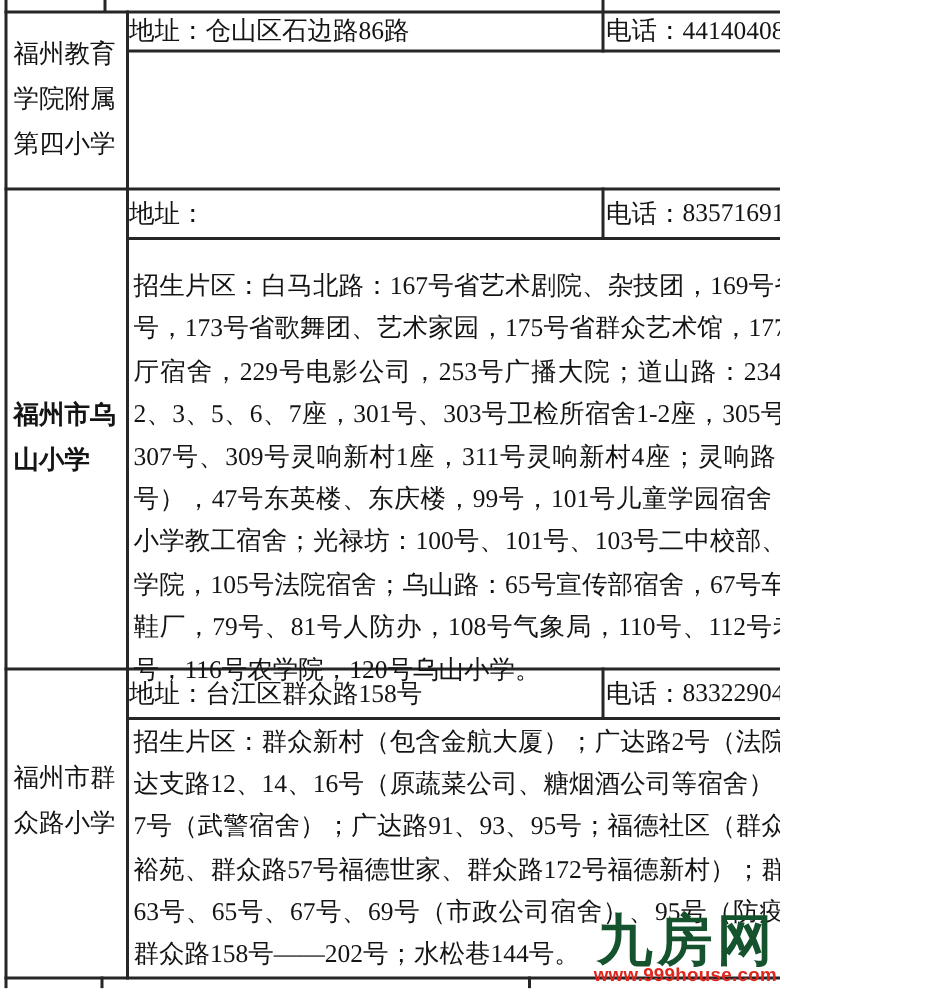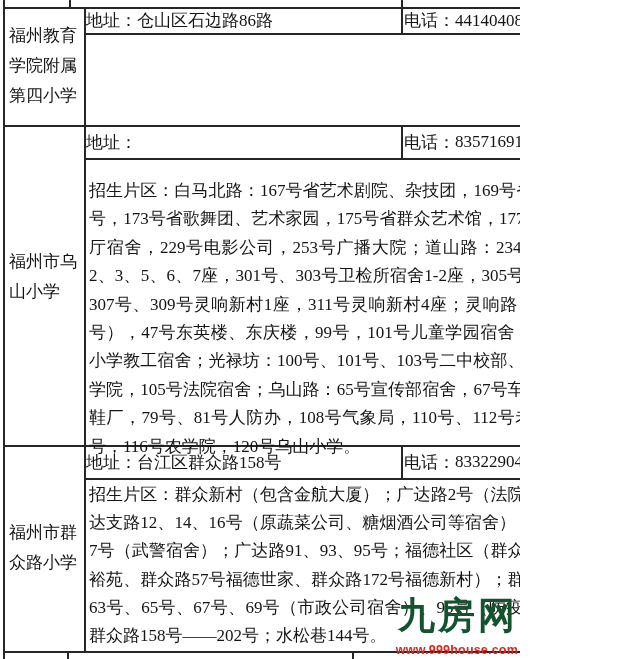--- a/index.html
+++ b/index.html
@@ -32,38 +32,37 @@
     font-size:17px;white-space:nowrap;
   }
   .zone-cell{
     position:absolute;left:89px;width:521px;
     font-size:17px;word-break:break-all;text-align:justify;
   }
   .zone-1{top:36px;height:88px;line-height:23px;}
   .zone-2{top:177px;height:283px;line-height:28.4px;font-family:Liberation Serif, serif;}
   .zone-3{top:481px;height:168px;line-height:28.2px;}
   .name-1{top:9px;height:114px;}
-  .name-2{top:119px;height:316px;}
-  .name-3{top:447px;height:202px;}
+  .name-2{top:134px;height:316px;font-weight:bold;}
+  .name-3{top:433px;height:202px;}
   .ap-row-1{top:9px;height:23px;}
   .ap-row-2{top:127px;height:30px;}
   .ap-row-3{top:447px;height:30px;}
   .watermark{
     position:absolute;right:2px;bottom:2px;
     text-align:right;
     font-family:"Liberation Sans","DejaVu Sans",sans-serif;
   }
   .wm-logo{
     font-size:37px;font-weight:700;line-height:34px;
     letter-spacing:3px;white-space:nowrap;
   }
   .wm-url{
     font-size:12.5px;font-weight:700;line-height:13px;
     letter-spacing:0.2px;
-    margin-top:11px;
   }
 </style>
 </head>
 <body>
 
 <div class="page">
 
   <div>
 
     <div class="bline" style="left:3px;top:0;width:2px;height:659px;"></div>

